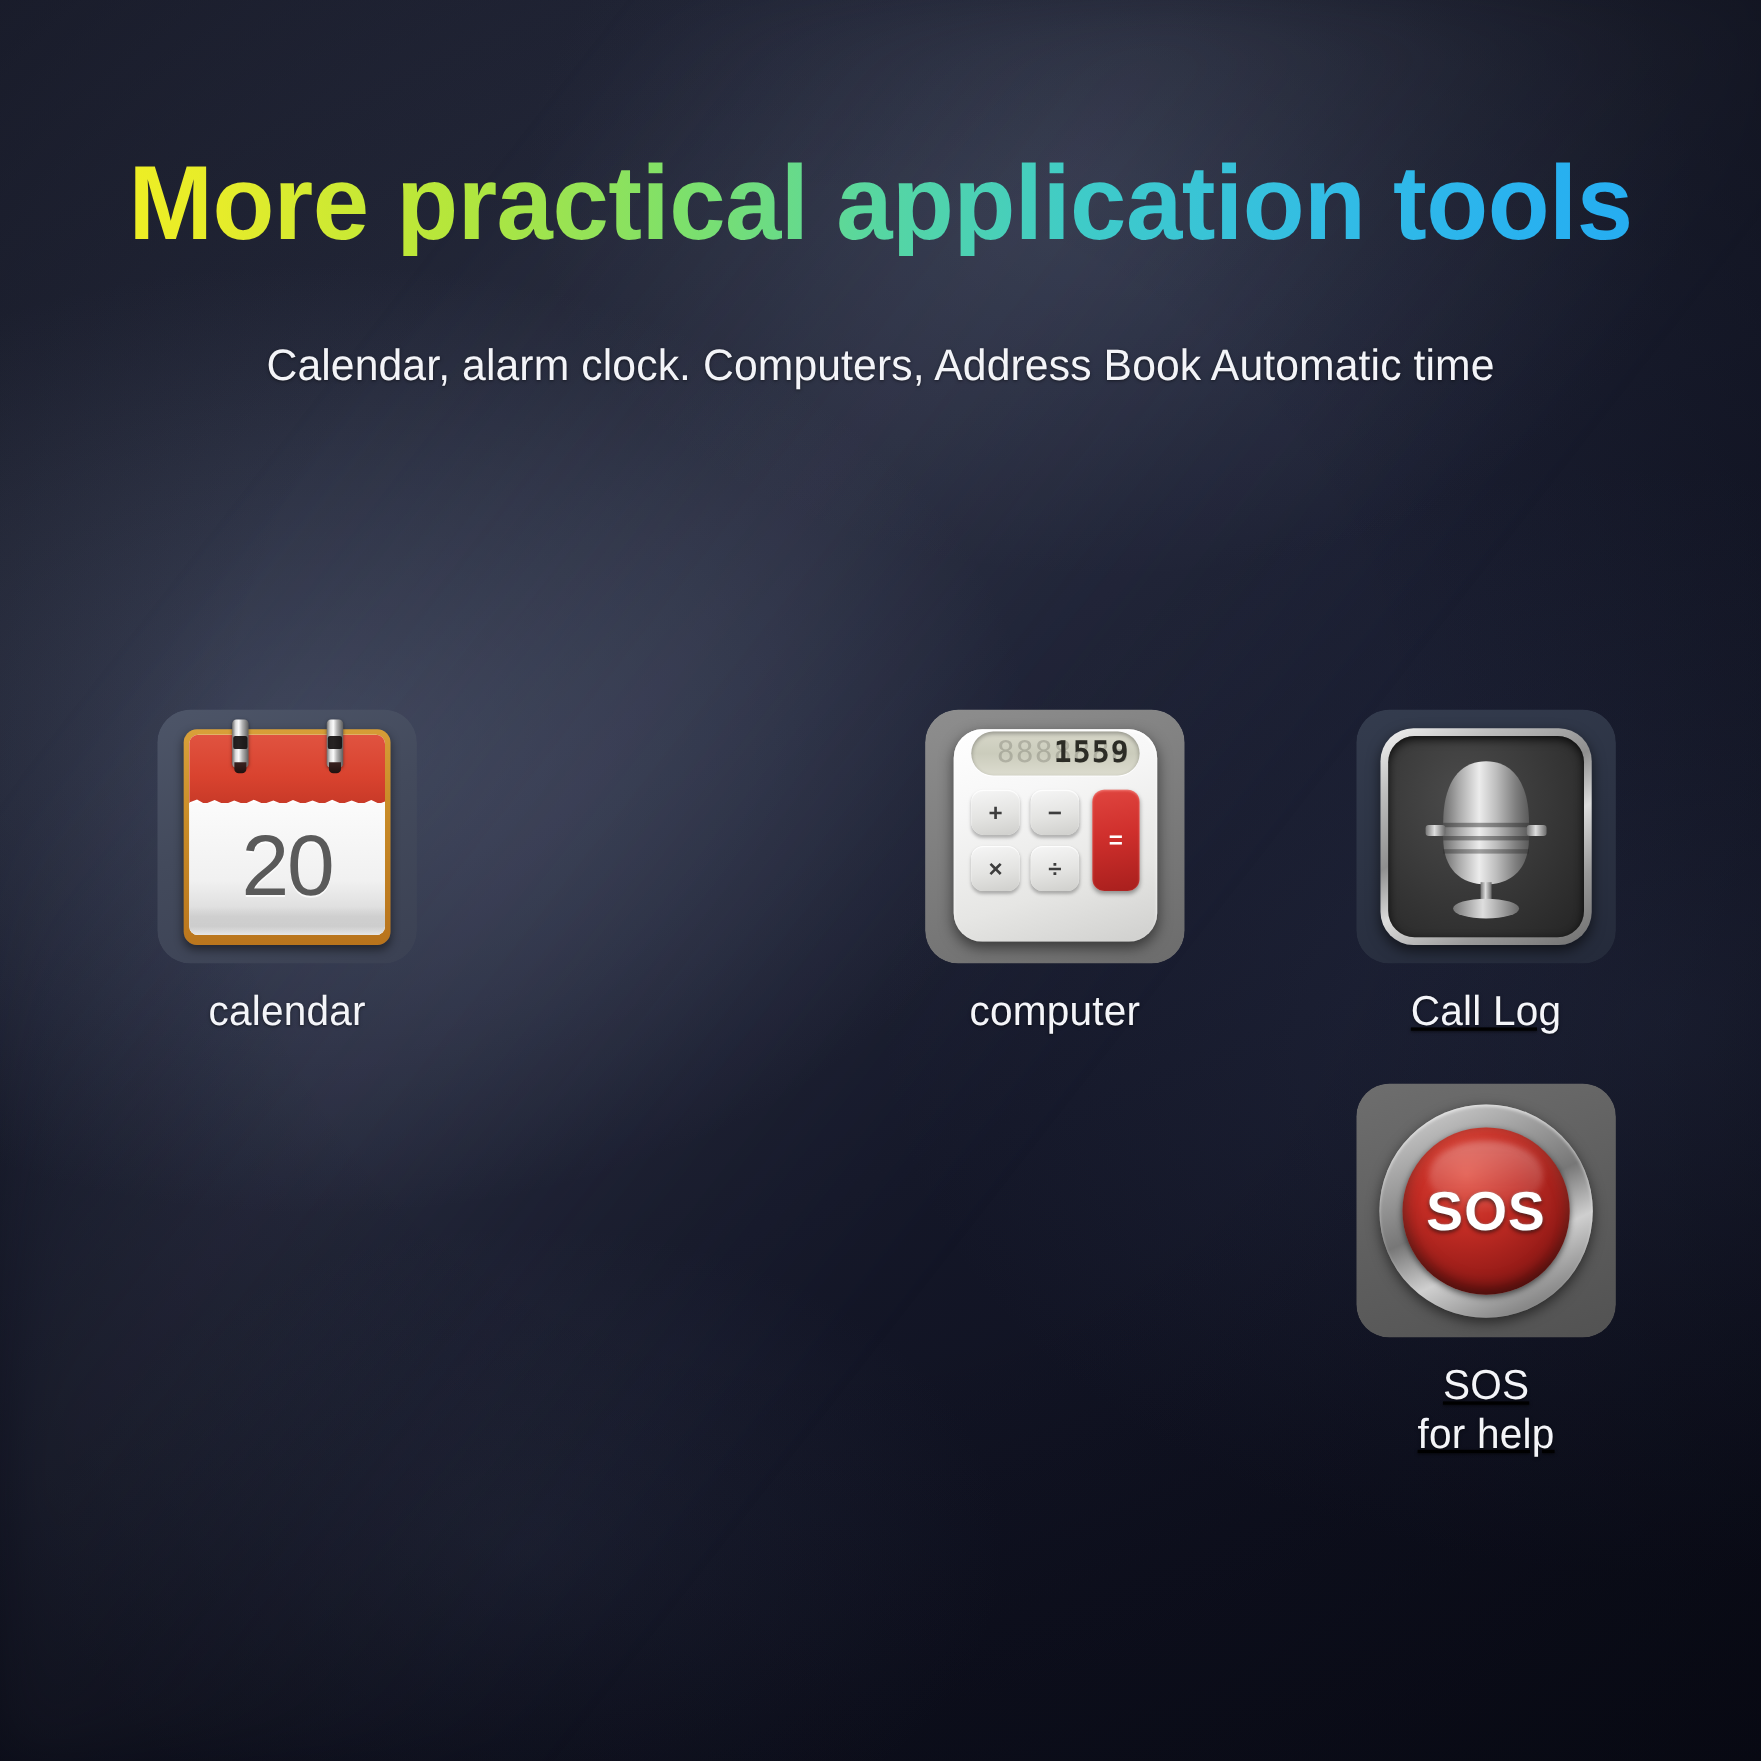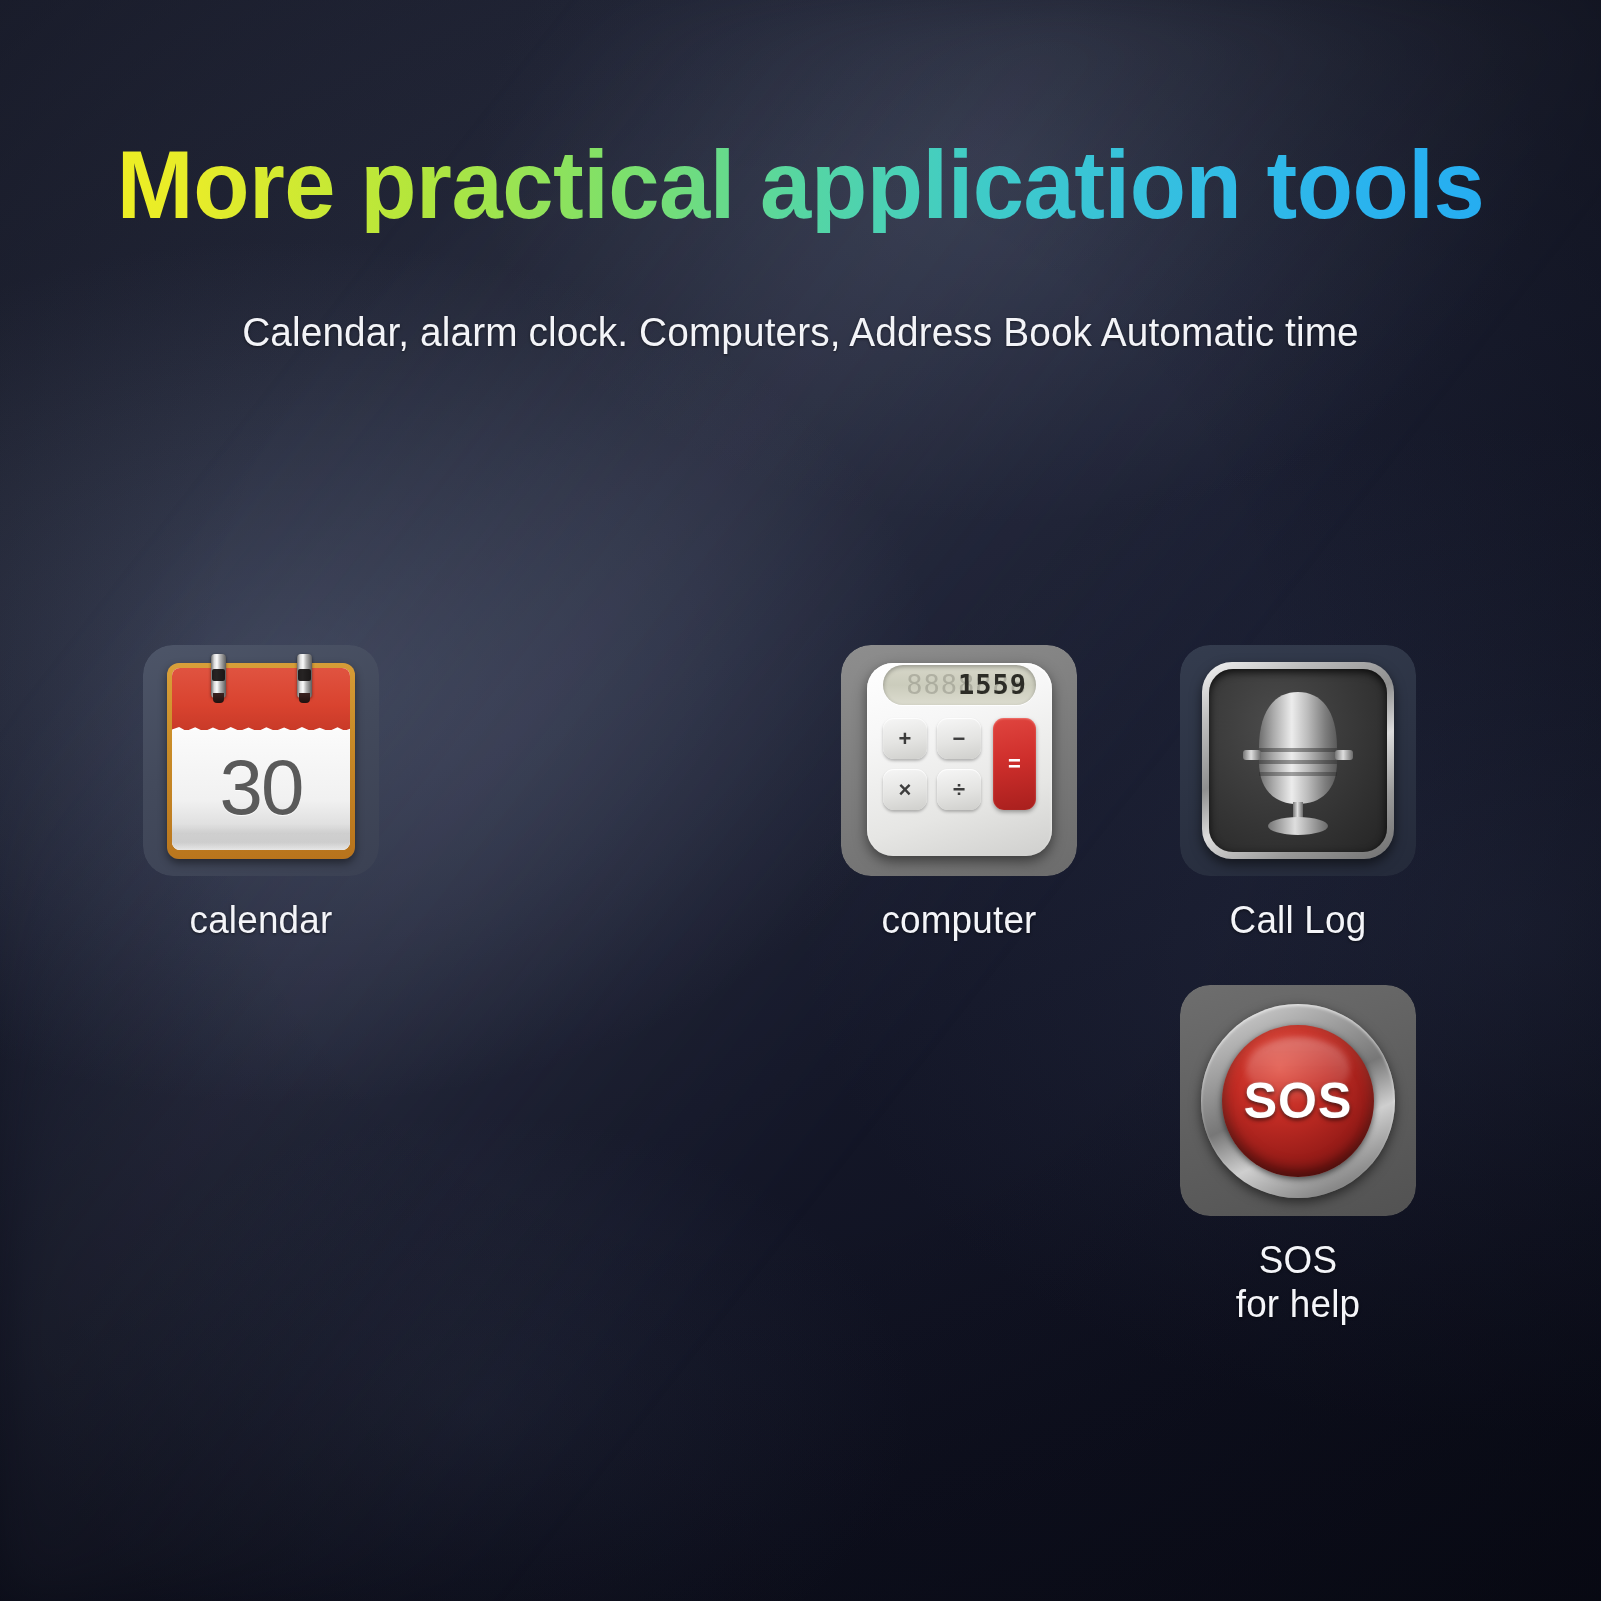--- a/index.html
+++ b/index.html
@@ -79,21 +79,21 @@
   }
   .row { position: relative; height: 340px; }
   .cell {
     position: absolute;
     width: 236px;
     text-align: center;
   }
   .cell.c0 { left: 0px; }
   .cell.c1 { left: 350px; }
   .cell.c2 { left: 698px; }
-  .cell.c3 { left: 1037px; }
+  .cell.c3 { left: 1090px; text-decoration: underline; }
 
   .tile {
     position: relative;
     width: 236px;
     height: 231px;
     border-radius: 30px;
     overflow: hidden;
   }
   .label {
     margin-top: 22px;
@@ -434,21 +434,21 @@
       <div class="cell c0">
         <div class="tile">
           <div class="plate-slate"></div>
           <div class="cal">
             <div class="cal-body">
               <div class="cal-inner">
                 <div class="cal-top"></div>
                 <div class="cal-tear"></div>
                 <div class="cal-sheet"></div>
                 <div class="cal-curl"></div>
-                <div class="cal-day">30</div>
+                <div class="cal-day">20</div>
               </div>
             </div>
             <div class="cal-ring r1"></div>
             <div class="cal-ring r2"></div>
           </div>
         </div>
         <div class="label">calendar</div>
       </div>
 
 

